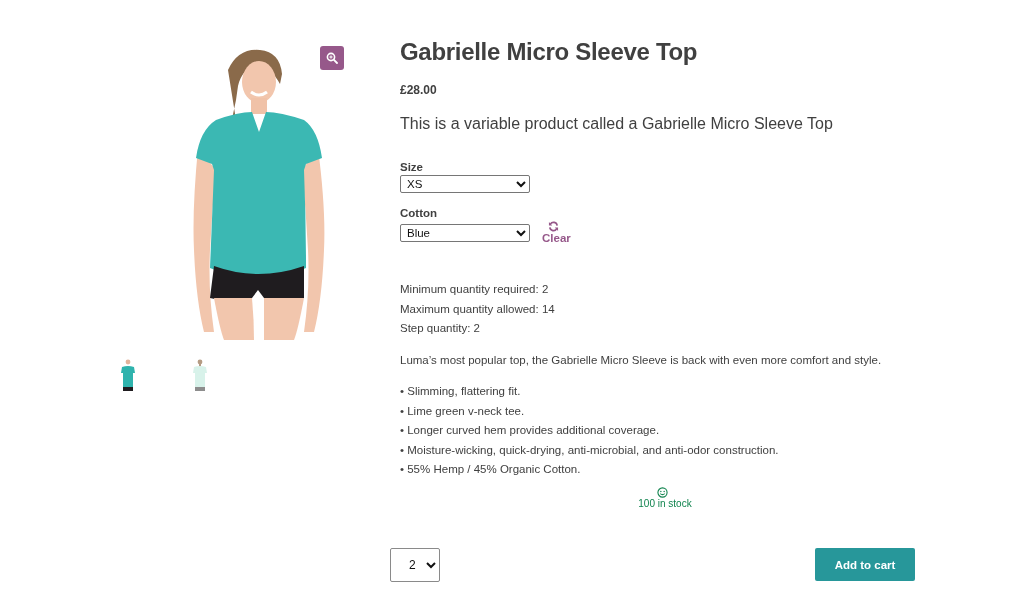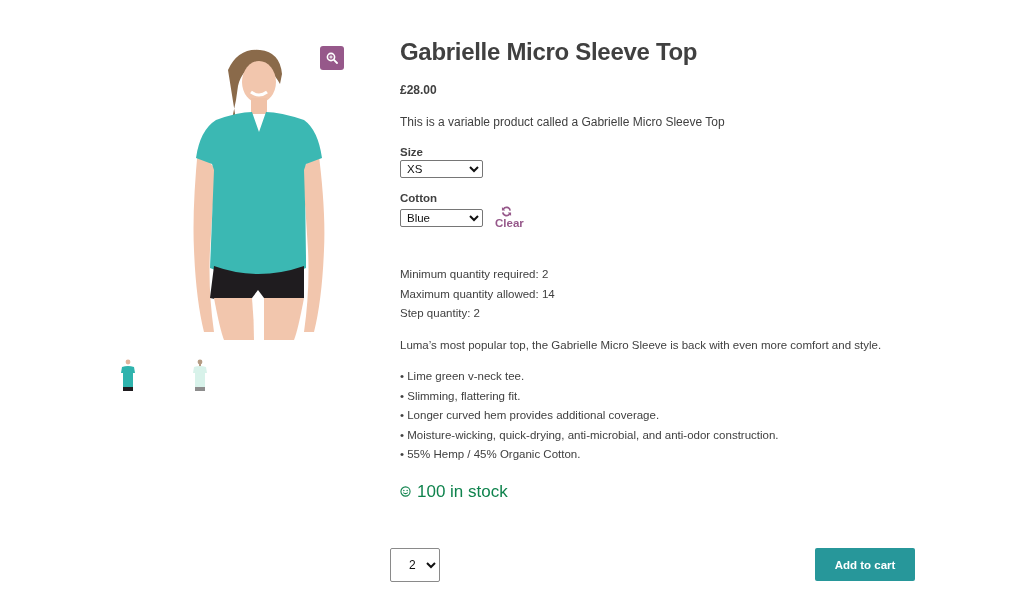--- a/index.html
+++ b/index.html
@@ -9,35 +9,35 @@
   .gallery { position: absolute; left: 108px; top: 40px; width: 244px; }
   .main-image { position: absolute; left: 50px; top: 0; width: 200px; height: 300px; }
   .zoom-btn { position: absolute; left: 212px; top: 6px; width: 24px; height: 24px; background: #96588a; border-radius: 3px; display: flex; align-items: center; justify-content: center; cursor: pointer; }
   .thumbs { position: absolute; top: 317px; left: 0; display: flex; }
   .thumb { width: 40px; height: 40px; cursor: pointer; }
   .thumb + .thumb { margin-left: 32px; }
 
   .summary { position: absolute; left: 400px; top: 36px; width: 530px; }
   .title { font-size: 24px; font-weight: bold; color: #404040; letter-spacing: -0.3px; line-height: 32px; }
   .price { font-size: 12px; font-weight: bold; margin-top: 15px; color: #404040; }
-  .short-desc { font-size: 12px; margin-top: 18px; color: #404040; }
+  .short-desc { font-size: 16px; margin-top: 18px; color: #404040; }
 
-  .variations { margin-top: 17px; }
+  .variations { margin-top: 28px; }
   .var-label { font-size: 11.5px; font-weight: bold; color: #404040; display: block; margin-bottom: 2px; }
   .var-row { display: flex; align-items: center; }
-  .var-select { width: 83px; height: 18px; font-size: 11.5px; font-family: "Liberation Sans", sans-serif; border: 1px solid #767676; border-radius: 2px; background: #fff; color: #111; padding: 0 2px; }
+  .var-select { width: 130px; height: 18px; font-size: 11.5px; font-family: "Liberation Sans", sans-serif; border: 1px solid #767676; border-radius: 2px; background: #fff; color: #111; padding: 0 2px; }
   .var-block + .var-block { margin-top: 14px; }
   .clear-link { margin-left: 12px; color: #96588a; font-size: 11.5px; font-weight: bold; display: flex; align-items: center; text-decoration: none; cursor: pointer; flex-direction: column; }
   .clear-link svg { margin-right: 5px; }
 
   .limits { margin-top: 36px; font-size: 11.5px; line-height: 19.5px; }
   .limits-head { font-weight: bold; }
   .desc { margin-top: 12px; font-size: 11.5px; line-height: 19.5px; }
   .features { margin-top: 12px; font-size: 11.5px; line-height: 19.5px; list-style: none; }
-  .stock { margin-top: 17px; font-size: 17px; color: #0f834d; display: flex; align-items: center; }
+  .stock { margin-top: 7px; font-size: 10px; color: #0f834d; display: flex; align-items: center; flex-direction: column; }
   .stock svg { margin-right: 6px; }
 
   .cart-row { position: absolute; left: 390px; top: 548px; width: 525px; height: 34px; }
   .qty-select { position: absolute; left: 0; top: 0; width: 50px; height: 34px; border: 1px solid #8a8a8a; border-radius: 2px; background: #fff; font-size: 12px; font-family: "Liberation Sans", sans-serif; padding-left: 14px; color: #111; }
   .add-btn { position: absolute; right: 0; top: 0; width: 100px; height: 33px; background: #27979a; color: #fff; font-size: 11.5px; font-weight: bold; border: none; border-radius: 2px; cursor: pointer; font-family: "Liberation Sans", sans-serif; }
 </style>
 </head>
 <body>
 
 <div class="gallery">
@@ -123,22 +123,22 @@
 
   <div class="limits">
     <div>Minimum quantity required: 2</div>
     <div>Maximum quantity allowed: 14</div>
     <div>Step quantity: 2</div>
   </div>
 
   <p class="desc">Luma’s most popular top, the Gabrielle Micro Sleeve is back with even more comfort and style.</p>
 
   <ul class="features">
+    <li>• Slimming, flattering fit.</li>
     <li>• Lime green v-neck tee.</li>
-    <li>• Slimming, flattering fit.</li>
     <li>• Longer curved hem provides additional coverage.</li>
     <li>• Moisture-wicking, quick-drying, anti-microbial, and anti-odor construction.</li>
     <li>• 55% Hemp / 45% Organic Cotton.</li>
   </ul>
 
   <div class="stock">
     <svg width="11" height="11" viewBox="0 0 12 12">
       <circle cx="6" cy="6" r="5" fill="none" stroke="#0f834d" stroke-width="1.2"></circle>
       <circle cx="4.2" cy="4.8" r="0.8" fill="#0f834d"></circle>
       <circle cx="7.8" cy="4.8" r="0.8" fill="#0f834d"></circle>

